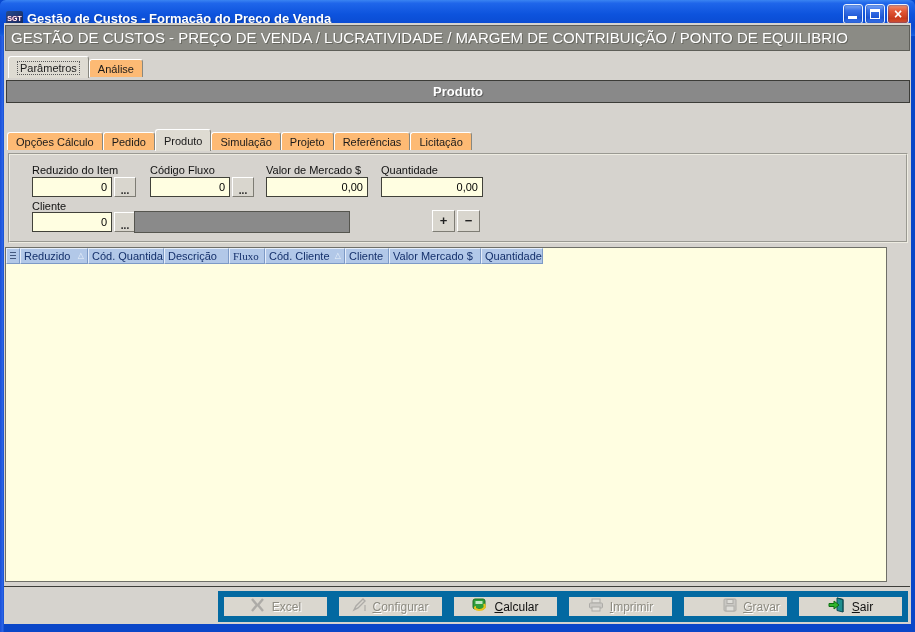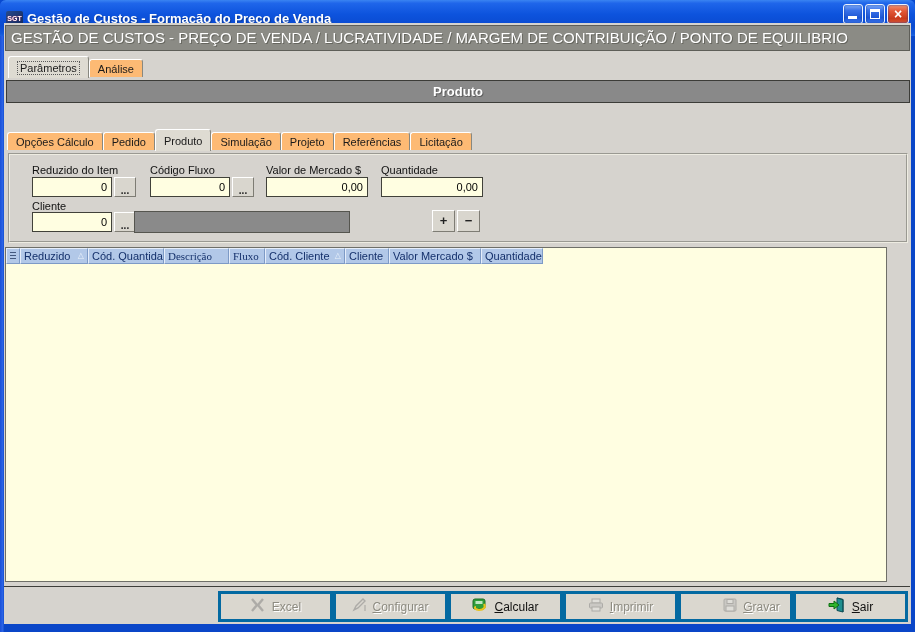--- a/index.html
+++ b/index.html
@@ -149,21 +149,21 @@
     background:repeating-linear-gradient(180deg,#44597e 0 1px,transparent 1px 3px);
   }
 
   
   .footer {
     position:absolute; left:0px; top:563px; width:906px; height:38px;
     background:#d6d3ce; border-top:1px solid #3e3e3a;
   }
   .fbtn {
     position:absolute; top:4px; width:115px; height:31px;
-    background:#dad7cf; border:3px solid #0369a1;
+    background:#dad7cf; border:6px solid #0369a1;
     font-family:"Liberation Sans", sans-serif; font-size:12px;
     display:flex; align-items:center; justify-content:center; gap:6px;
     color:#111; cursor:default;
   }
   .fbtn:disabled { color:#8d8b81; text-shadow:1px 1px 0 #fff; }
   .fbtn:disabled svg { opacity:.45; filter:grayscale(1); }
   .fbtn u { text-decoration:underline; }
   .flabel { white-space:nowrap; }
 </style>
 </head>
@@ -228,21 +228,21 @@
         <div class="gh-cell" style="width:14px;">
             <span class="rowsel-icon"></span>
           </div>
         <div class="gh-cell" style="width:68px;">
             <span>Reduzido</span>
             <span class="sort-tri">△</span>
           </div>
         <div class="gh-cell" style="width:76px;">
             <span>Cód. Quantidade</span>
           </div>
-        <div class="gh-cell" style="width:65px;font-family:Liberation Serif, serif;">
+        <div class="gh-cell" style="width:65px;">
             <span>Descrição</span>
           </div>
         <div class="gh-cell" style="width:36px;font-family:Liberation Serif, serif;">
             <span>Fluxo</span>
           </div>
         <div class="gh-cell" style="width:80px;">
             <span>Cód. Cliente</span>
             <span class="sort-tri">△</span>
           </div>
         <div class="gh-cell" style="width:44px;">

